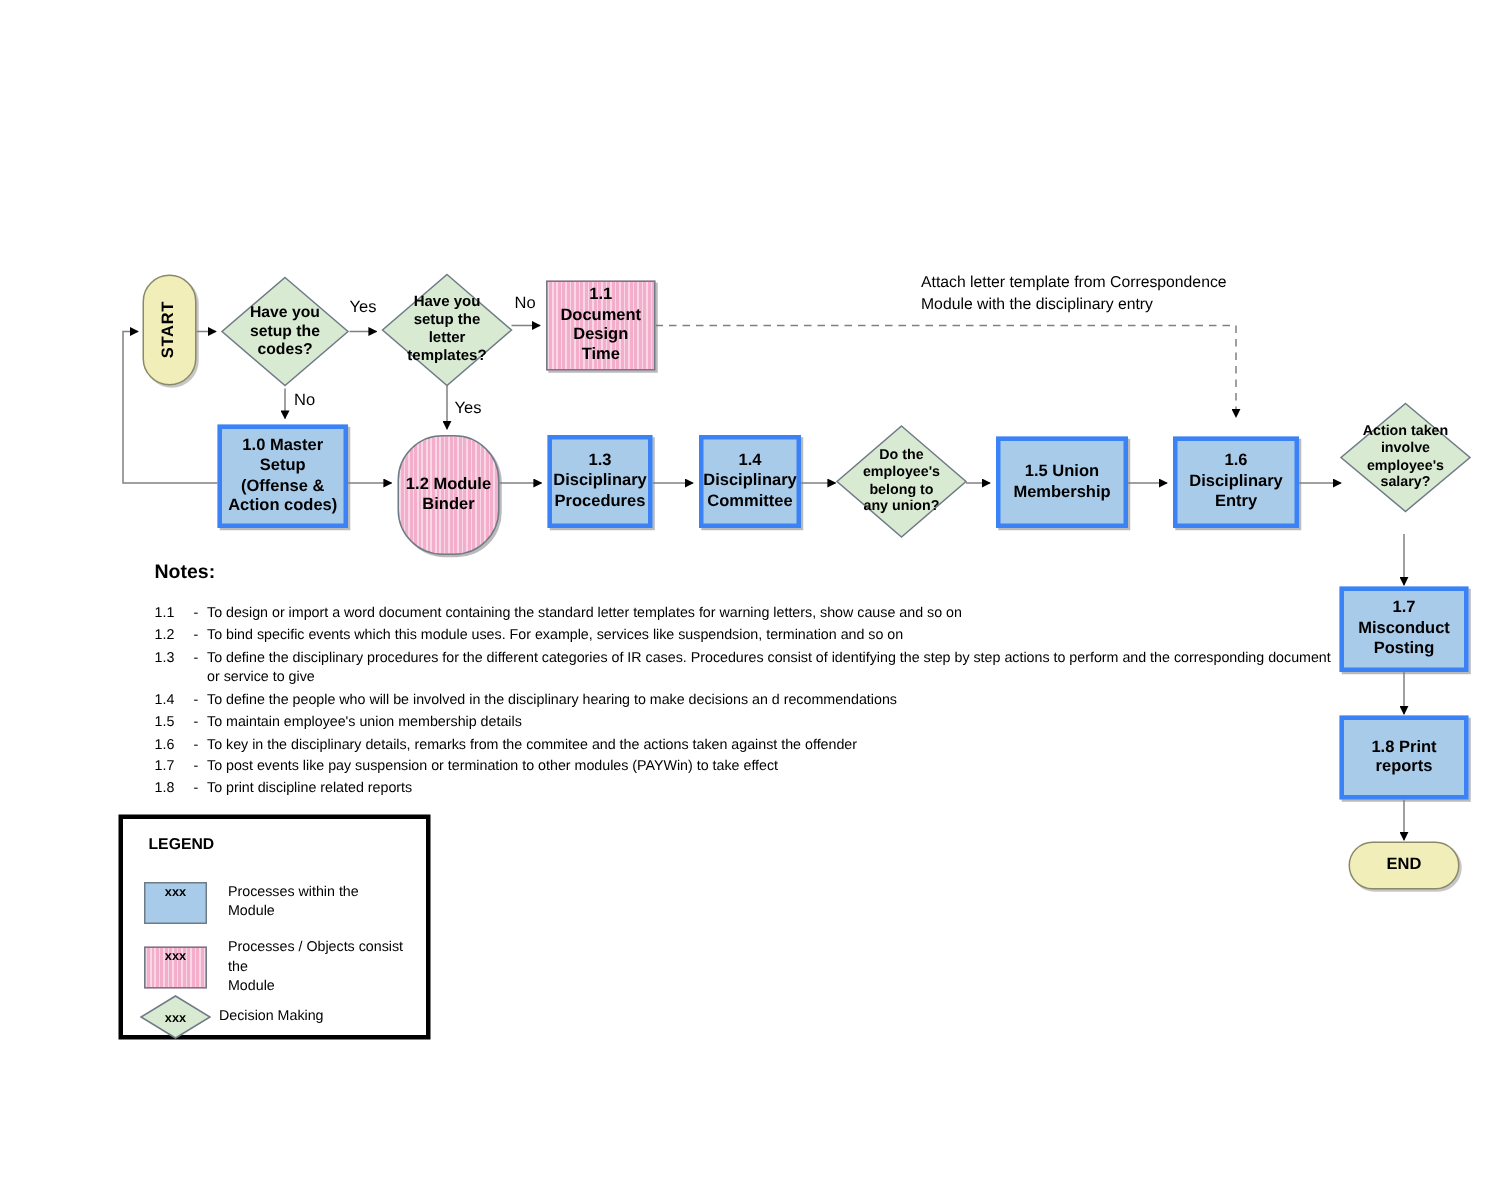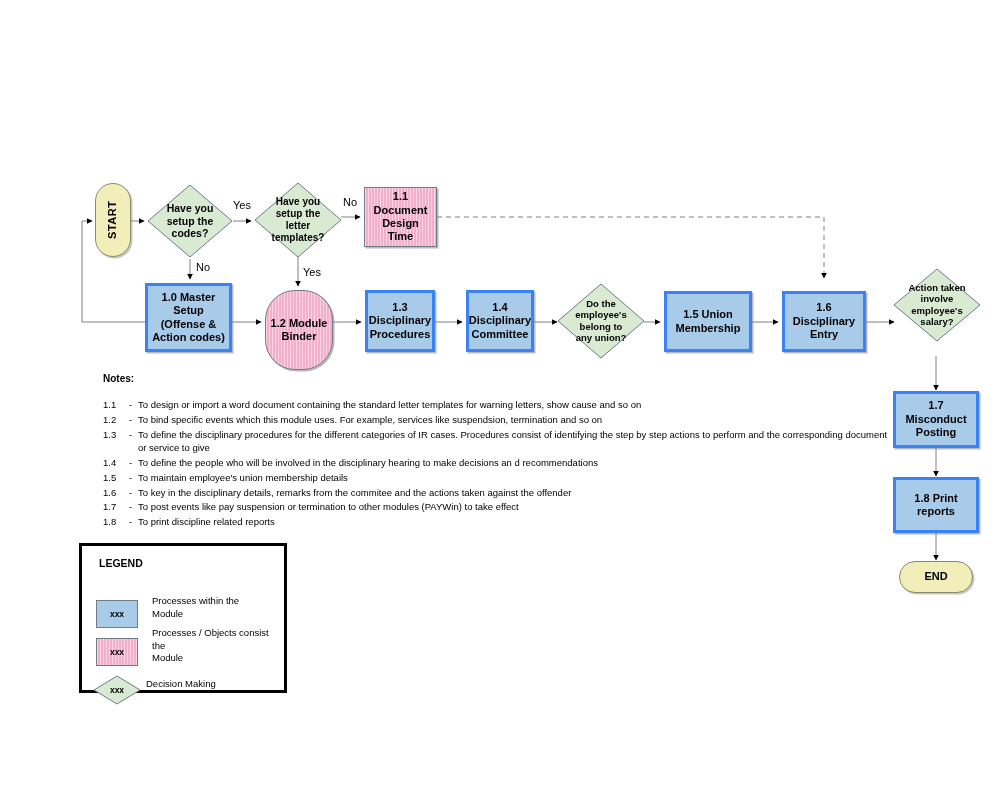--- a/index.html
+++ b/index.html
@@ -116,21 +116,21 @@
 
   
   #notes {
     position: absolute;
     left: 103px;
     top: 373px;
     width: 790px;
     z-index: 5;
   }
   #notes .notes-title {
-    font-size: 10px;
+    font-size: 13px;
     font-weight: bold;
     margin-bottom: 14px;
   }
   #notes .note-row {
     display: flex;
     font-size: 9.5px;
     line-height: 1.45;
     margin-bottom: 1px;
   }
   #notes .note-key { width: 26px; flex: 0 0 26px; }
@@ -160,26 +160,24 @@
     position: absolute;
     left: 14px;
     display: flex;
     align-items: center;
   }
   .legend-swatch {
     width: 42px;
     height: 28px;
     box-sizing: border-box;
     display: flex;
-    align-items: center;
     justify-content: center;
     font-size: 8.5px;
     font-weight: bold;
     flex: 0 0 42px;
-    margin-top: 12px;
   }
   .legend-swatch.blue {
     background: #a9cbea;
     border: 1px solid #6f7b87;
   }
   .legend-swatch.pink {
     background-color: #f3aecb;
     background-image: repeating-linear-gradient(
         to right,
         rgba(255,255,255,0.50) 0px,
@@ -355,20 +353,22 @@
 
   <div class="node cap-yellow" style="left:899px; top:561px; width:74px; height:32px;">
     <span class="lbl">END</span>
   </div>
 
   <div class="edge-label" style="left:233px; top:199px;">Yes</div>
   <div class="edge-label" style="left:196px; top:261px;">No</div>
   <div class="edge-label" style="left:343px; top:196px;">No</div>
   <div class="edge-label" style="left:303px; top:266px;">Yes</div>
 
+  <div class="annot" style="left:614px; top:181px; width:300px;">Attach letter template from Correspondence
+Module with the disciplinary entry</div>
 
   <div id="notes">
     <div class="notes-title">Notes:</div>
     <div id="notes-list">
         <div class="note-row">
           <div class="note-key">1.1</div>
           <div class="note-dash">-</div>
           <div class="note-text">To design or import a word document containing the standard letter templates for warning letters, show cause and so on</div>
         </div>
         <div class="note-row">

